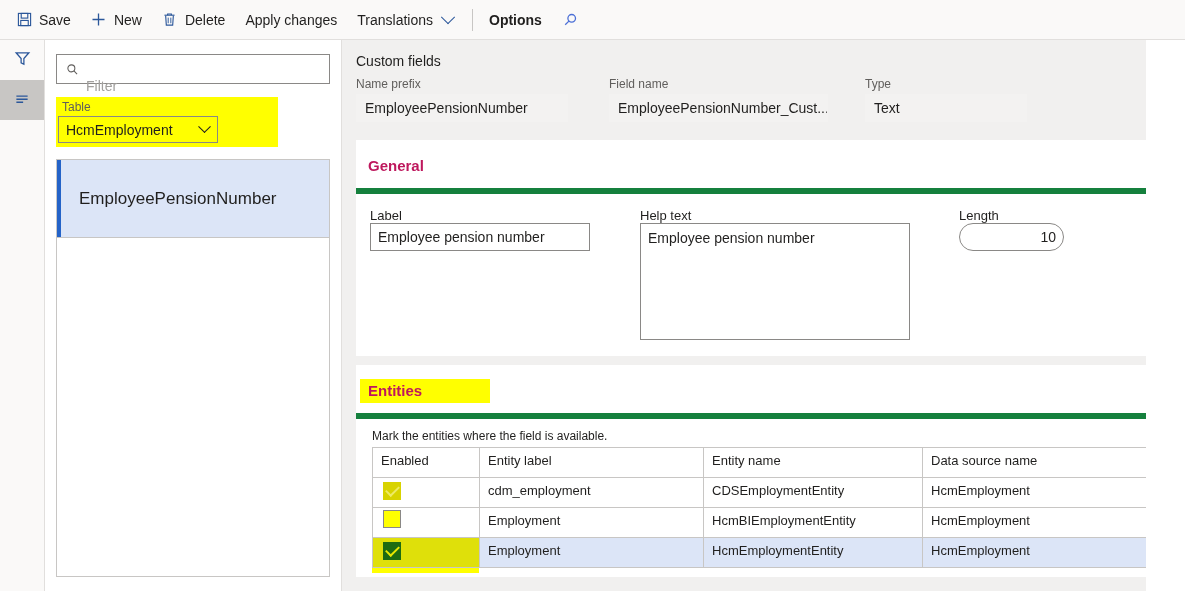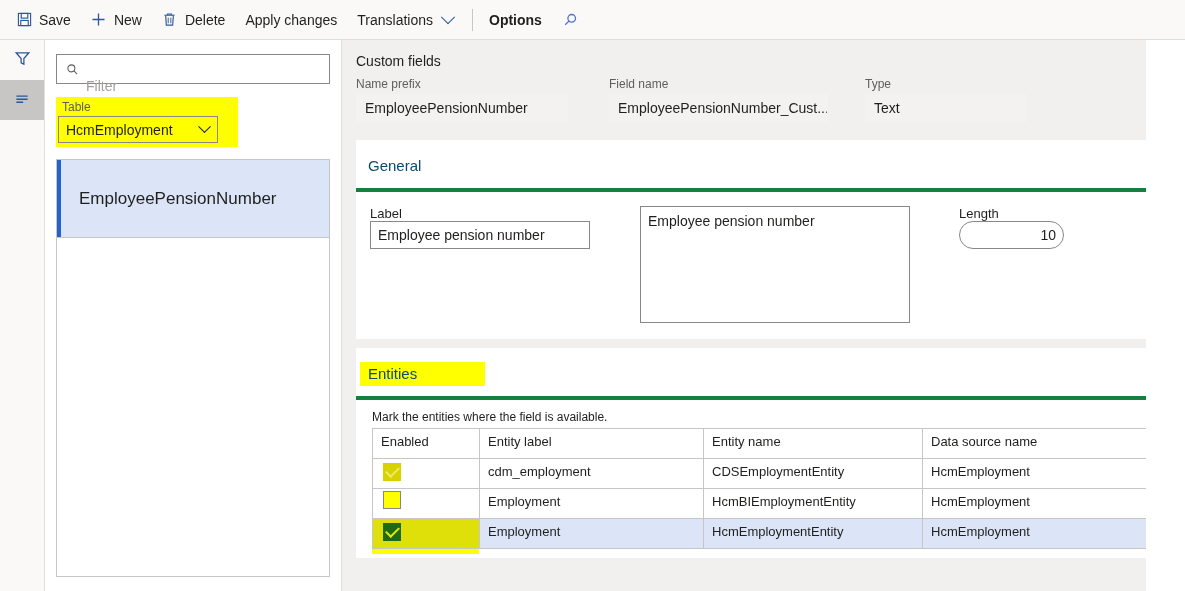--- a/index.html
+++ b/index.html
@@ -112,21 +112,21 @@
     color: #a19f9d;
     font-size: 14px;
     margin-top: 34px;
   }
   .filterbox .srch { color: #605e5c; display:flex; align-items:center; }
 
   .table-picker {
     margin-top: 13px;
     background: #ffff00;
     display: inline-block;
-    padding: 2px 20px 4px 2px;
+    padding: 2px 60px 4px 2px;
   }
   .table-picker .lbl {
     font-size: 12px;
     color: #605e5c;
     padding: 1px 0 2px 4px;
   }
   .combo {
     width: 160px;
     height: 27px;
     border: 1px solid #8a8886;
@@ -226,24 +226,24 @@
   .gapb { width: 13px; }
 
   .card {
     background: #ffffff;
     margin-left: 14px;
     width: 812px;
     box-sizing: border-box;
   }
   .card-head {
     font-size: 15px;
-    font-weight: normal;
-    color: #0c4a6e;
+    font-weight: bold;
+    color: #be185d;
     padding: 17px 0 14px 12px;
-    border-bottom: 4px solid #15803d;
+    border-bottom: 6px solid #15803d;
   }
   .card-head.hl .hltext {
     background: #ffff00;
     padding: 3px 68px 4px 8px;
     margin-left: -8px;
   }
   .card-body { padding: 14px 0 16px 14px; display: flex; }
   .gen-label { width: 220px; }
   .gen-help  { width: 270px; margin-left: 50px; }
   .gen-len   { width: 105px; margin-left: 49px; }
@@ -492,20 +492,21 @@
       </div>
 
       <div class="card">
         <div class="card-head">General</div>
         <div class="card-body">
           <div class="gen-label">
             <div class="cap">Label</div>
             <div class="ed-input">Employee pension number</div>
           </div>
           <div class="gen-help">
+            <div class="cap">Help text</div>
             <div class="ed-area">Employee pension number</div>
           </div>
           <div class="gen-len">
             <div class="cap">Length</div>
             <div class="ed-input num">10</div>
           </div>
         </div>
       </div>
 
       <div class="spacer"></div>

